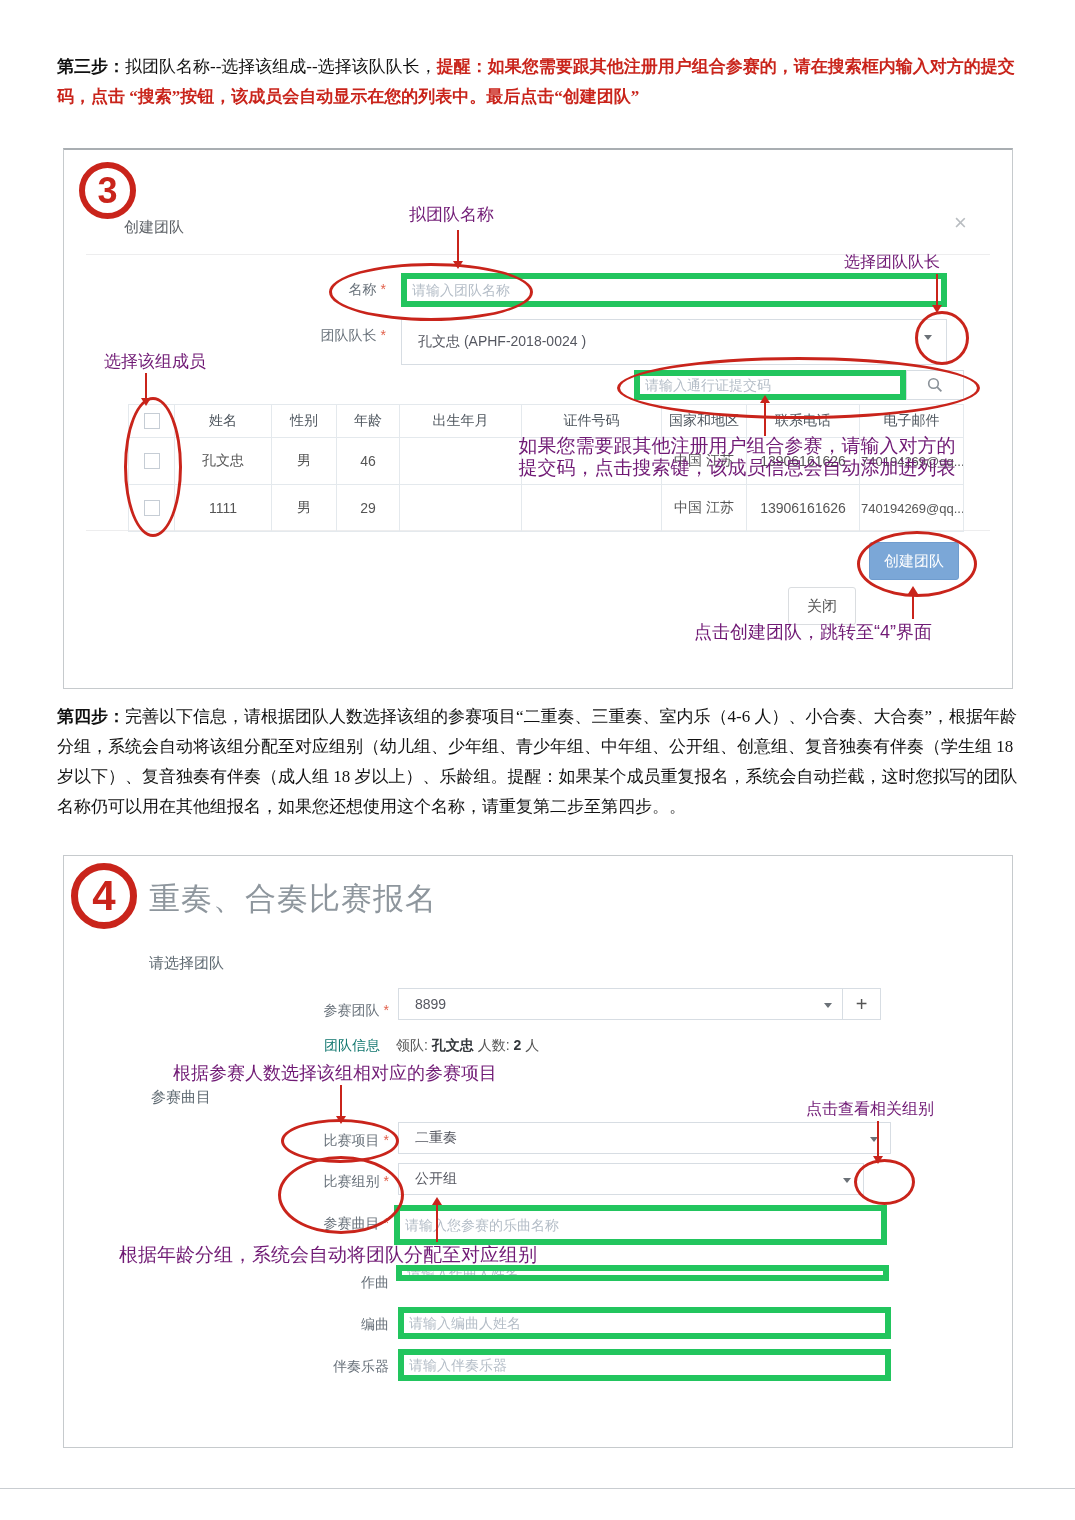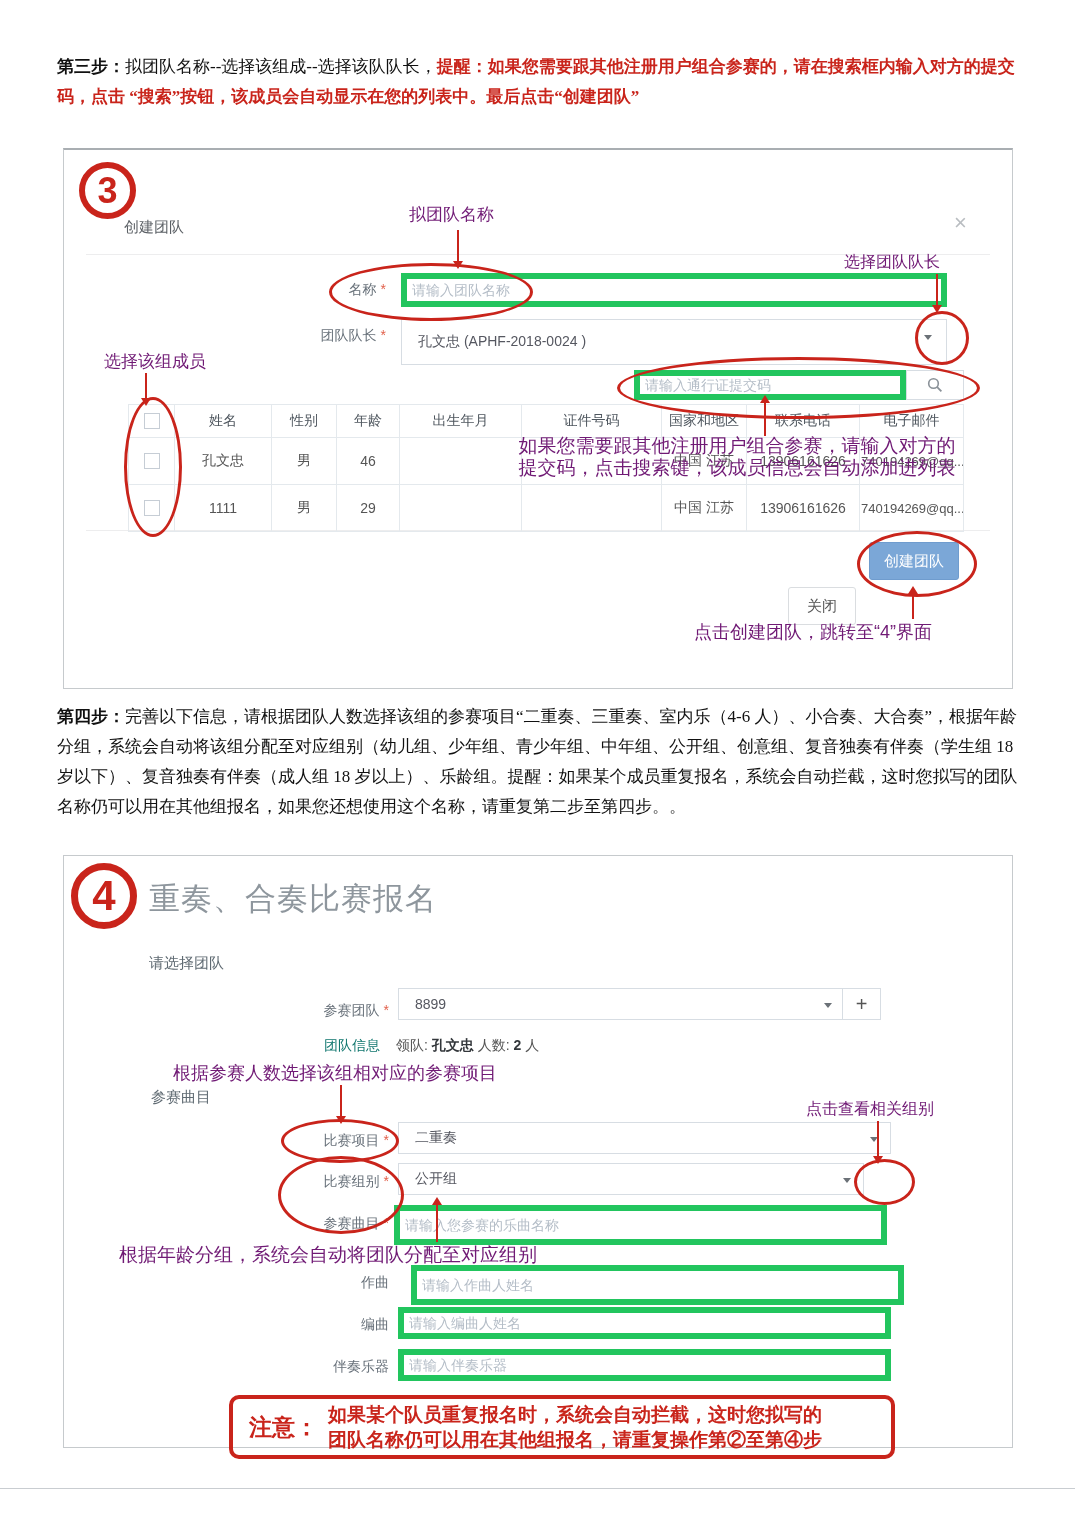--- a/index.html
+++ b/index.html
@@ -229,28 +229,24 @@
       <div class="caret" style="right:12px;top:14px;"></div>
     </div>
 
     <div class="fld-label" style="left:200px;top:359px;width:125px;"><span>参赛曲目</span><span class="star">*</span></div>
     <input class="tb-input" style="left: 330px; top: 349px; width: 493px; height: 40px;" placeholder="请输入您参赛的乐曲名称">
 
     <div class="ann" style="left:55px;top:386px;font-size:19px;">根据年龄分组，系统会自动将团队分配至对应组别</div>
     <div class="arrow-v up" style="left:372px;top:348px;height:38px;"></div>
 
     <div class="fld-label" style="left:200px;top:418px;width:125px;">作曲</div>
-    <input class="tb-input" style="left: 347px; top: 409px; width: 493px; height: 40px;" placeholder="请输入作曲人姓名">
+    <input class="tb-input" style="left: 332px; top: 409px; width: 493px; height: 16px;" placeholder="请输入作曲人姓名">
 
     <div class="fld-label" style="left:200px;top:460px;width:125px;">编曲</div>
     <input class="tb-input" style="left: 334px; top: 451px; width: 493px; height: 32px;" placeholder="请输入编曲人姓名">
 
     <div class="fld-label" style="left:200px;top:502px;width:125px;">伴奏乐器</div>
     <input class="tb-input" style="left: 334px; top: 493px; width: 493px; height: 32px;" placeholder="请输入伴奏乐器">
 
-    <div class="notice-box" style="left:165px;top:539px;width:666px;height:64px;">
-      <span class="n-label">注意：</span>
-      <div class="n-text"><span>如果某个队员重复报名时，系统会自动拦截，这时您拟写的</span><br><span>团队名称仍可以用在其他组报名，请重复操作第②至第④步</span></div>
-    </div>
   </div>
 
   <div class="bottom-rule"></div>
 </div>
 
 </body></html>

